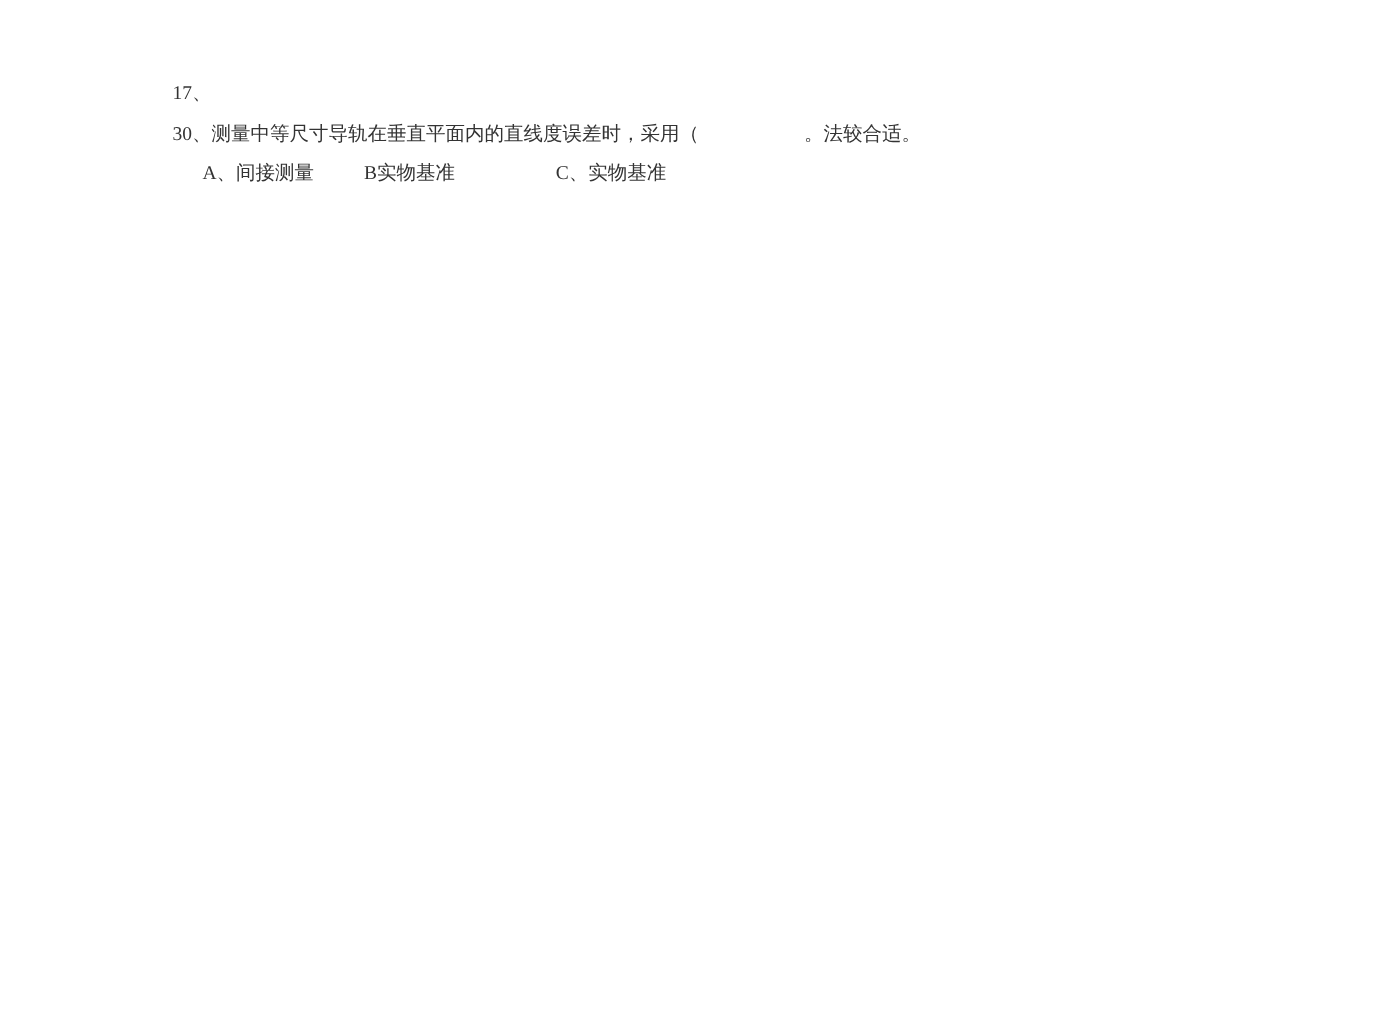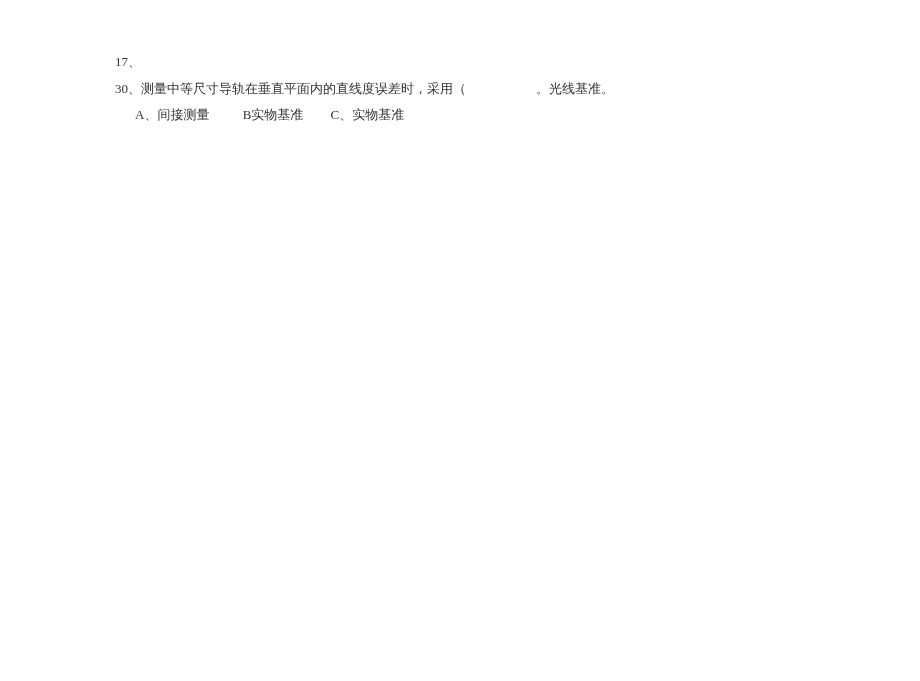--- a/index.html
+++ b/index.html
@@ -40,32 +40,32 @@
       margin-top: 2px;
       padding-left: 20px;
     }
     .opt {
       display: inline-block;
     }
     .opt-a {
       margin-right: 30px;
     }
     .opt-b {
-      margin-right: 24px;
+      margin-right: 64px;
     }
   </style>
 </head>
 <body>
 
 <div class="question-line q17">
   <span class="num">17、</span>
 </div>
 
 <div class="question-line q20">
-  <span>30、</span><span>测量中等尺寸导轨在垂直平面内的直线度误差时，采用（</span><span class="fill-blank"></span><span>。光线基准。</span>
+  <span>30、</span><span>测量中等尺寸导轨在垂直平面内的直线度误差时，采用（</span><span class="fill-blank"></span><span>。法较合适。</span>
 </div>
 
 <div class="options">
   <span class="opt opt-a">
     <span>A、</span><span>间接测量</span>
   </span>
   <span class="opt opt-b">
     <span>B</span><span>实物基准</span>
   </span>
   <span class="opt opt-c">

